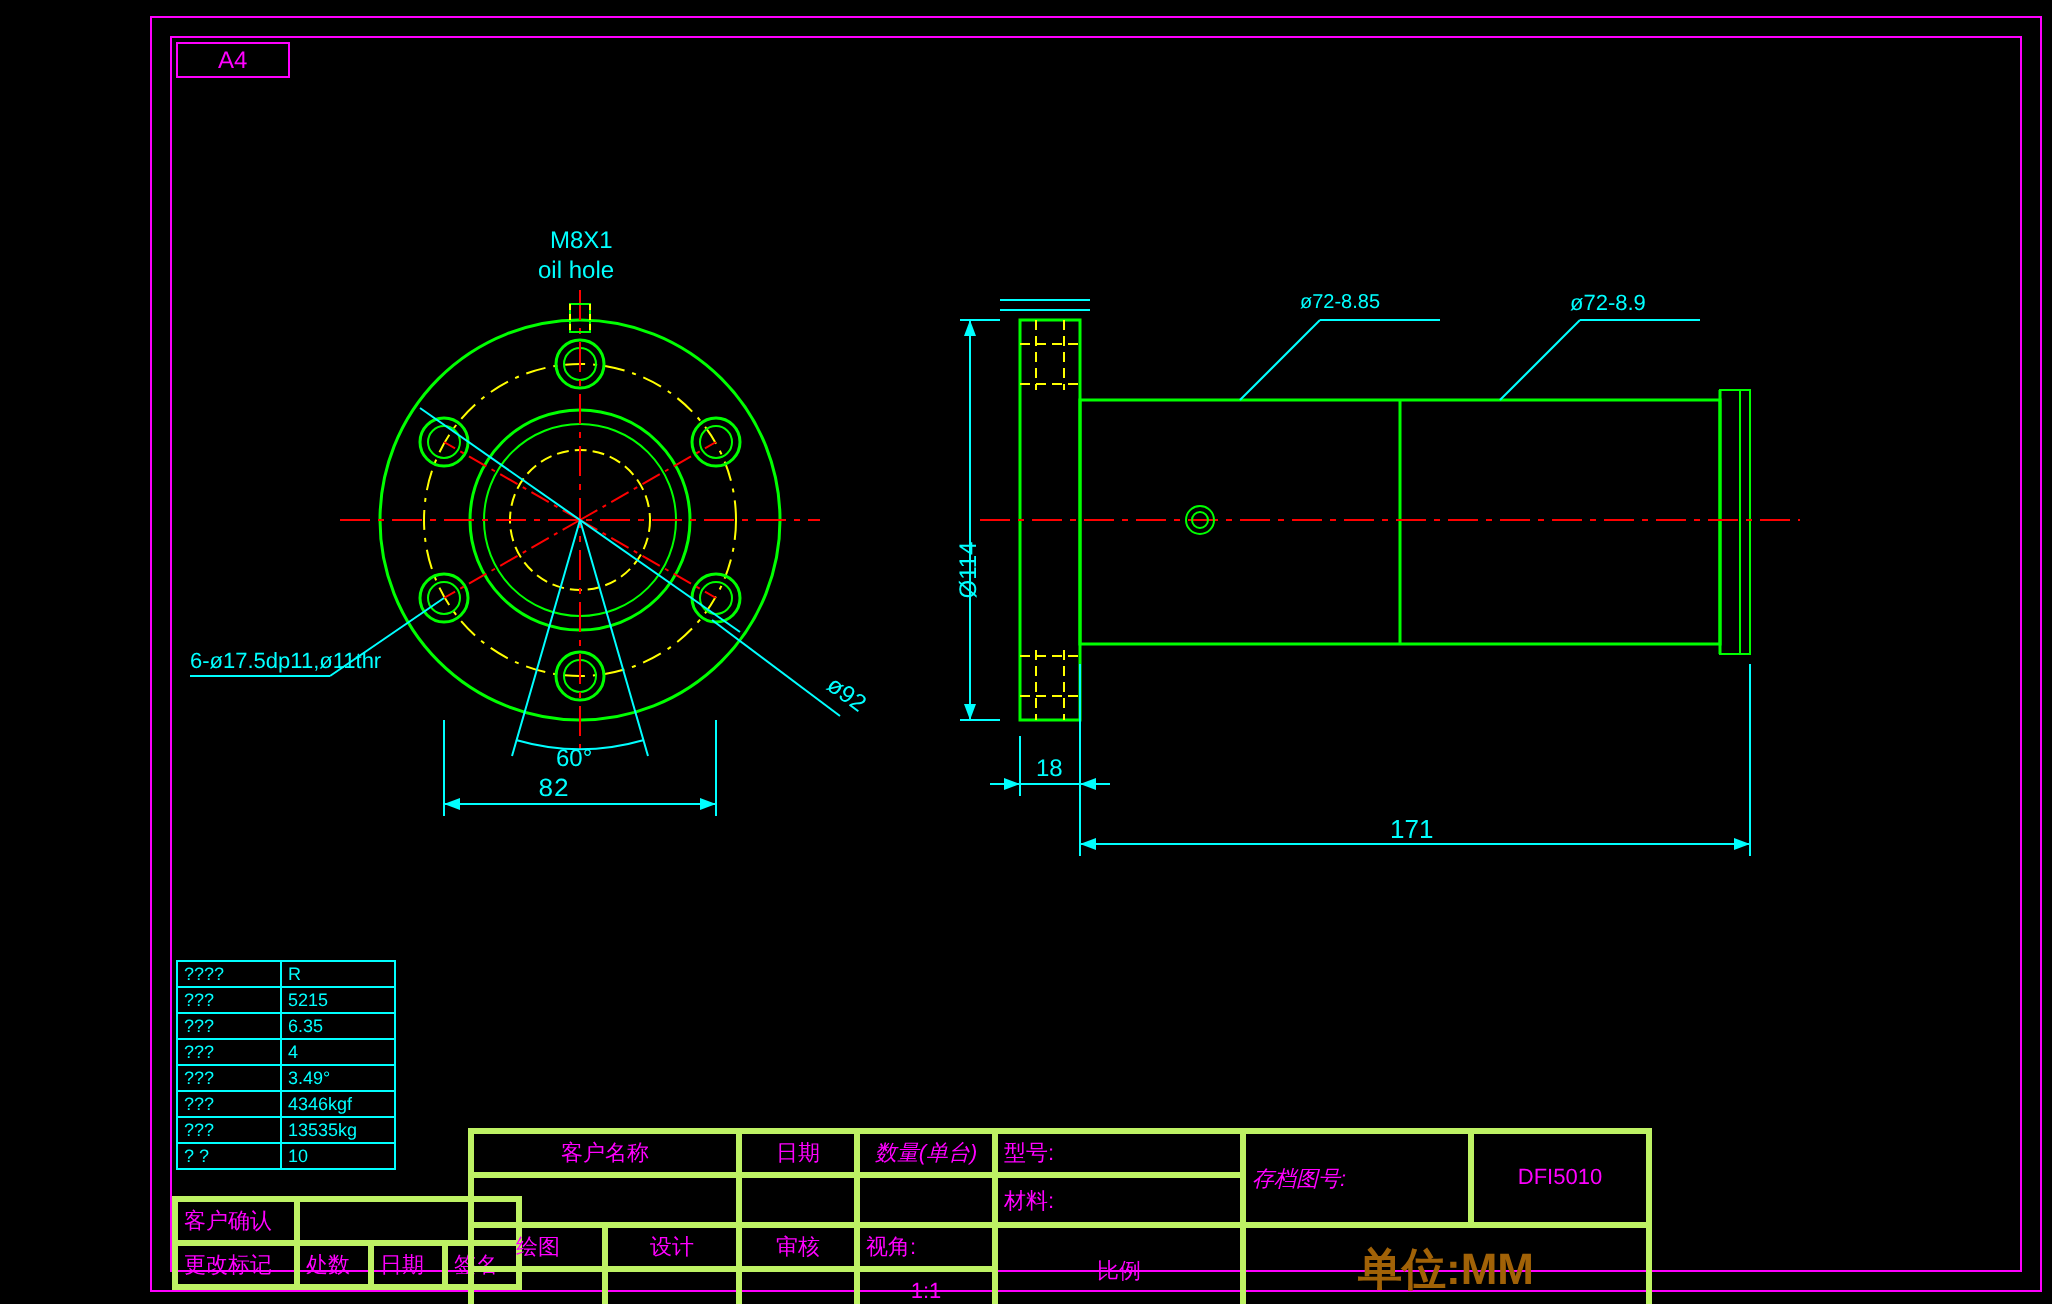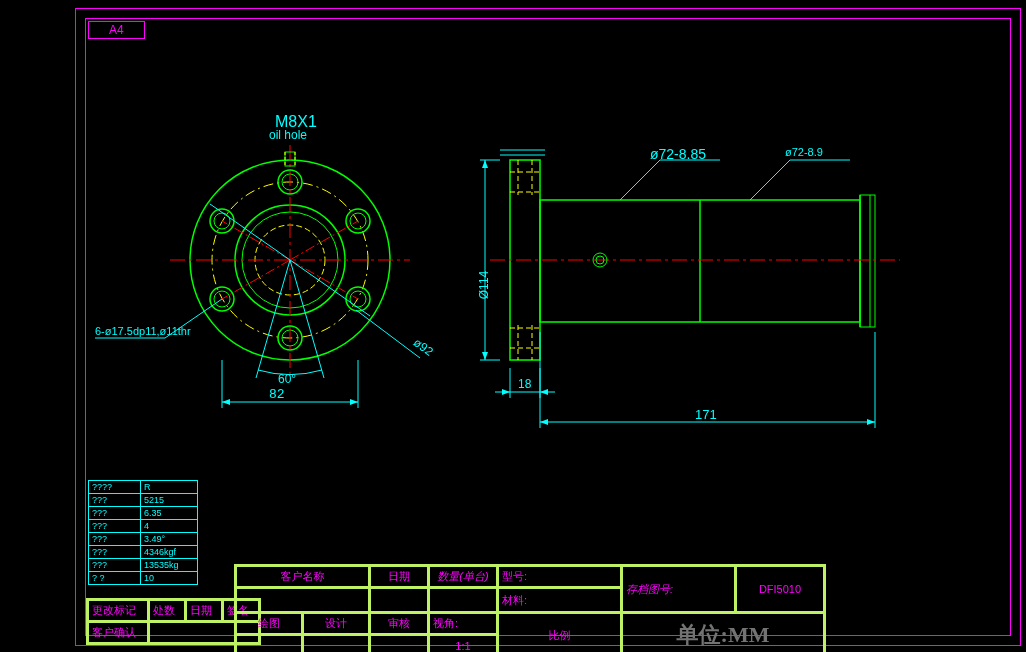--- a/index.html
+++ b/index.html
@@ -52,24 +52,23 @@
   border-collapse: collapse;
 }
 .paramtable td {
   border: 1px solid #0ff;
   color: #0ff;
   font-size: 9px;
   padding: 0 3px;
   height: 12px;
 }
 .unit-label {
-  color: #737373;
+  color: #a16207;
   font-size: 22px;
   font-weight: bold;
-  font-family: Liberation Serif, serif;
 }
 </style>
 </head>
 <body>
 
 <div class="canvas">
 
 <div class="border-outer" style="left:75px;top:8px;width:944px;height:636px;"></div>
 <div class="border-inner" style="left:85px;top:18px;width:924px;height:616px;"></div>
 
@@ -178,30 +177,30 @@
     <line x1="620" y1="200" x2="660" y2="160" stroke="#0ff" stroke-width="1"></line>
     <line x1="660" y1="160" x2="720" y2="160" stroke="#0ff" stroke-width="1"></line>
     <line x1="750" y1="200" x2="790" y2="160" stroke="#0ff" stroke-width="1"></line>
     <line x1="790" y1="160" x2="850" y2="160" stroke="#0ff" stroke-width="1"></line>
 
     <line x1="500" y1="150" x2="545" y2="150" stroke="#0ff" stroke-width="1"></line>
     <line x1="500" y1="155" x2="545" y2="155" stroke="#0ff" stroke-width="1"></line>
   </g>
 </svg>
 
-<div class="abs text-cyan" style="left:275px;top:113px;font-size:16px;">M8X1</div>
+<div class="abs text-cyan" style="left:275px;top:113px;font-size:12px;">M8X1</div>
 <div class="abs text-cyan" style="left:269px;top:128px;font-size:12px;">oil hole</div>
 <div class="abs text-cyan" style="left:95px;top:325px;font-size:11px;">6-ø17.5dp11,ø11thr</div>
 <div class="abs text-cyan" style="left:278px;top:372px;font-size:12px;">60°</div>
 <div class="abs text-cyan" style="left:269px;top:387px;font-size:13px;font-family:Liberation Mono, monospace;">82</div>
 <div class="abs text-cyan" style="left:413px;top:340px;font-size:12px;transform:rotate(36deg);">ø92</div>
 <div class="abs text-cyan" style="left:470px;top:278px;font-size:12px;transform:rotate(-90deg);">Ø114</div>
 <div class="abs text-cyan" style="left:518px;top:377px;font-size:12px;">18</div>
 <div class="abs text-cyan" style="left:695px;top:407px;font-size:13px;">171</div>
-<div class="abs text-cyan" style="left:650px;top:146px;font-size:14px;">ø72-8.85</div>
+<div class="abs text-cyan" style="left:650px;top:146px;font-size:10px;">ø72-8.85</div>
 <div class="abs text-cyan" style="left:785px;top:146px;font-size:11px;">ø72-8.9</div>
 
 <table class="paramtable" style="left:88px;top:480px;">
 <tbody>
         <tr>
           <td style="width:45px;">????</td>
           <td style="width:50px;">R</td>
         </tr>
 <tr>
           <td>???</td>
@@ -230,28 +229,28 @@
 <tr>
           <td>? ?</td>
           <td>10</td>
         </tr>
 </tbody>
     </table>
 
 <table class="titleblock" style="left:86px;top:598px;">
 <tbody>
         <tr>
+  <td>客户确认</td>
+  <td colspan="3"></td>
+</tr>
+<tr>
   <td style="width:52px;">更改标记</td>
   <td style="width:28px;">处数</td>
   <td style="width:28px;">日期</td>
   <td style="width:28px;">签名</td>
-</tr>
-<tr>
-  <td>客户确认</td>
-  <td colspan="3"></td>
 </tr>
 </tbody>
     </table>
 
 <table class="titleblock" style="left:234px;top:564px;">
 <tbody>
         <tr>
   <td colspan="2" style="width:120px;text-align:center;">客户名称</td>
   <td style="width:50px;text-align:center;">日期</td>
   <td style="width:60px;text-align:center;font-style:italic;">数量(单台)</td>

